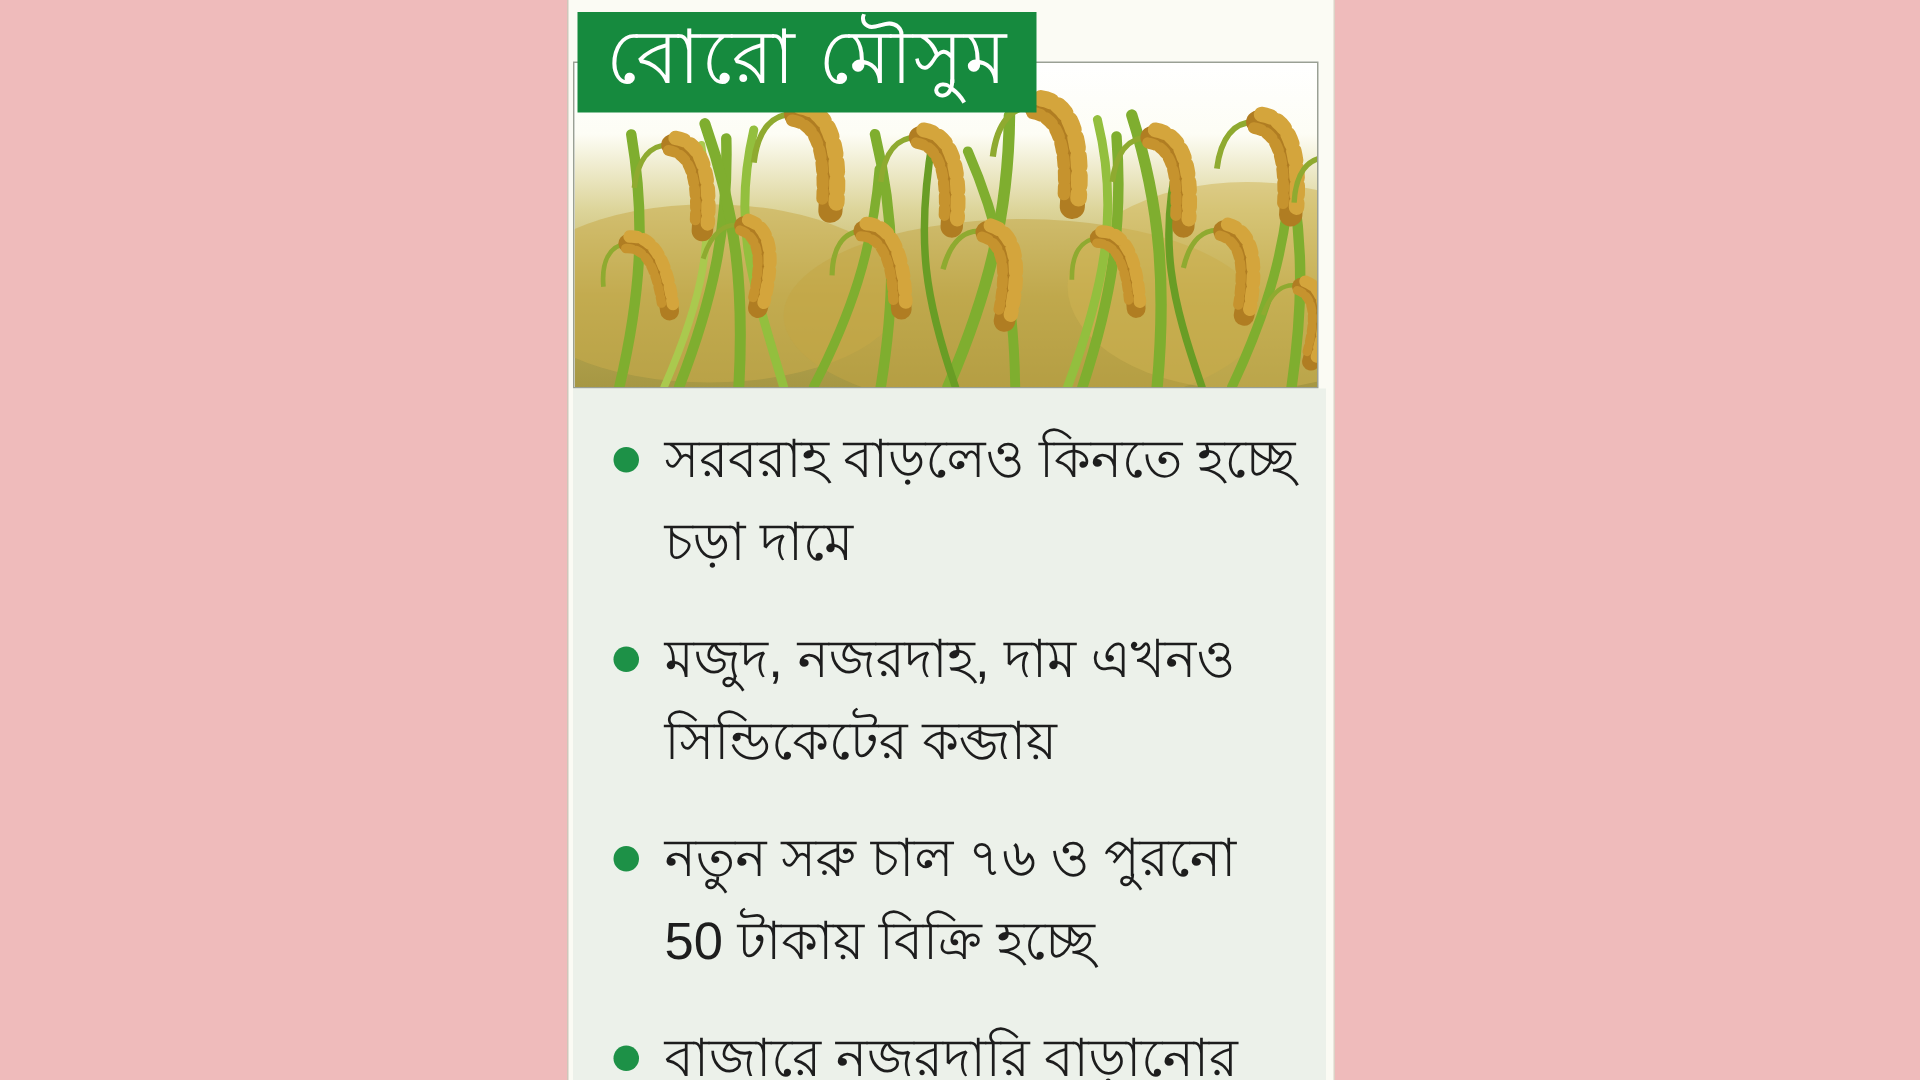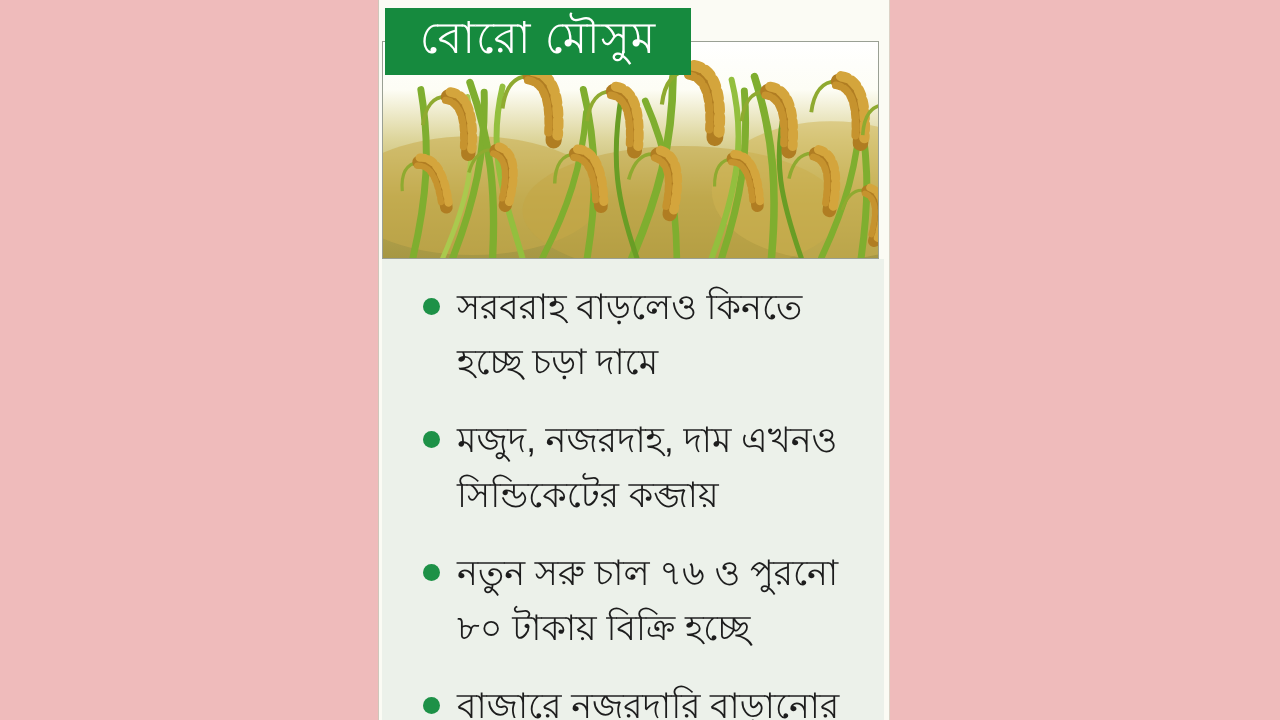--- a/index.html
+++ b/index.html
@@ -17,26 +17,26 @@
   .photo-frame{
     position:absolute;left:3px;top:41px;width:497px;height:218px;
     border:1px solid #9aa094;box-sizing:border-box;
     background:#ffffff;overflow:hidden;
   }
   .photo-frame svg{display:block;width:100%;height:100%;}
   .header-badge{
     position:absolute;left:6px;top:8px;width:306px;height:67px;
     background:#168a3e;color:#ffffff;
     display:flex;align-items:center;justify-content:center;
-    font-size:44px;letter-spacing:1px;z-index:5;
+    font-size:50px;letter-spacing:1px;z-index:5;
   }
   .bullet-panel{
     position:absolute;left:3px;top:259px;width:502px;height:461px;
     background:#ecf1ea;box-sizing:border-box;
-    padding:20px 14px 0 28px;
+    padding:20px 14px 0 14px;
   }
   .bullet-list{list-style:none;margin:0;padding:0;}
   .bullet-item{
     display:flex;align-items:flex-start;
     margin:0 0 23px 0;
     font-size:35px;line-height:55px;color:#1d1d1d;
   }
   .bullet-dot{
     flex:0 0 auto;width:17px;height:17px;border-radius:50%;
     background:#1d9147;margin:19px 17px 0 13px;
@@ -119,21 +119,21 @@
       <li class="bullet-item">
         <span class="bullet-dot"></span>
         <span class="bullet-text">সরবরাহ বাড়লেও কিনতে হচ্ছে চড়া দামে</span>
       </li>
       <li class="bullet-item">
         <span class="bullet-dot"></span>
         <span class="bullet-text">মজুদ, নজরদাহ, দাম এখনও সিন্ডিকেটের কব্জায়</span>
       </li>
       <li class="bullet-item">
         <span class="bullet-dot"></span>
-        <span class="bullet-text">নতুন সরু চাল ৭৬ ও পুরনো ৮০ টাকায় বিক্রি হচ্ছে</span>
+        <span class="bullet-text">নতুন সরু চাল ৭৬ ও পুরনো 50 টাকায় বিক্রি হচ্ছে</span>
       </li>
       <li class="bullet-item">
         <span class="bullet-dot"></span>
         <span class="bullet-text">বাজারে নজরদারি বাড়ানোর তাগিদ সংশ্লিষ্টদের</span>
       </li>
     </ul>
   </div>
 
 </div>
 

